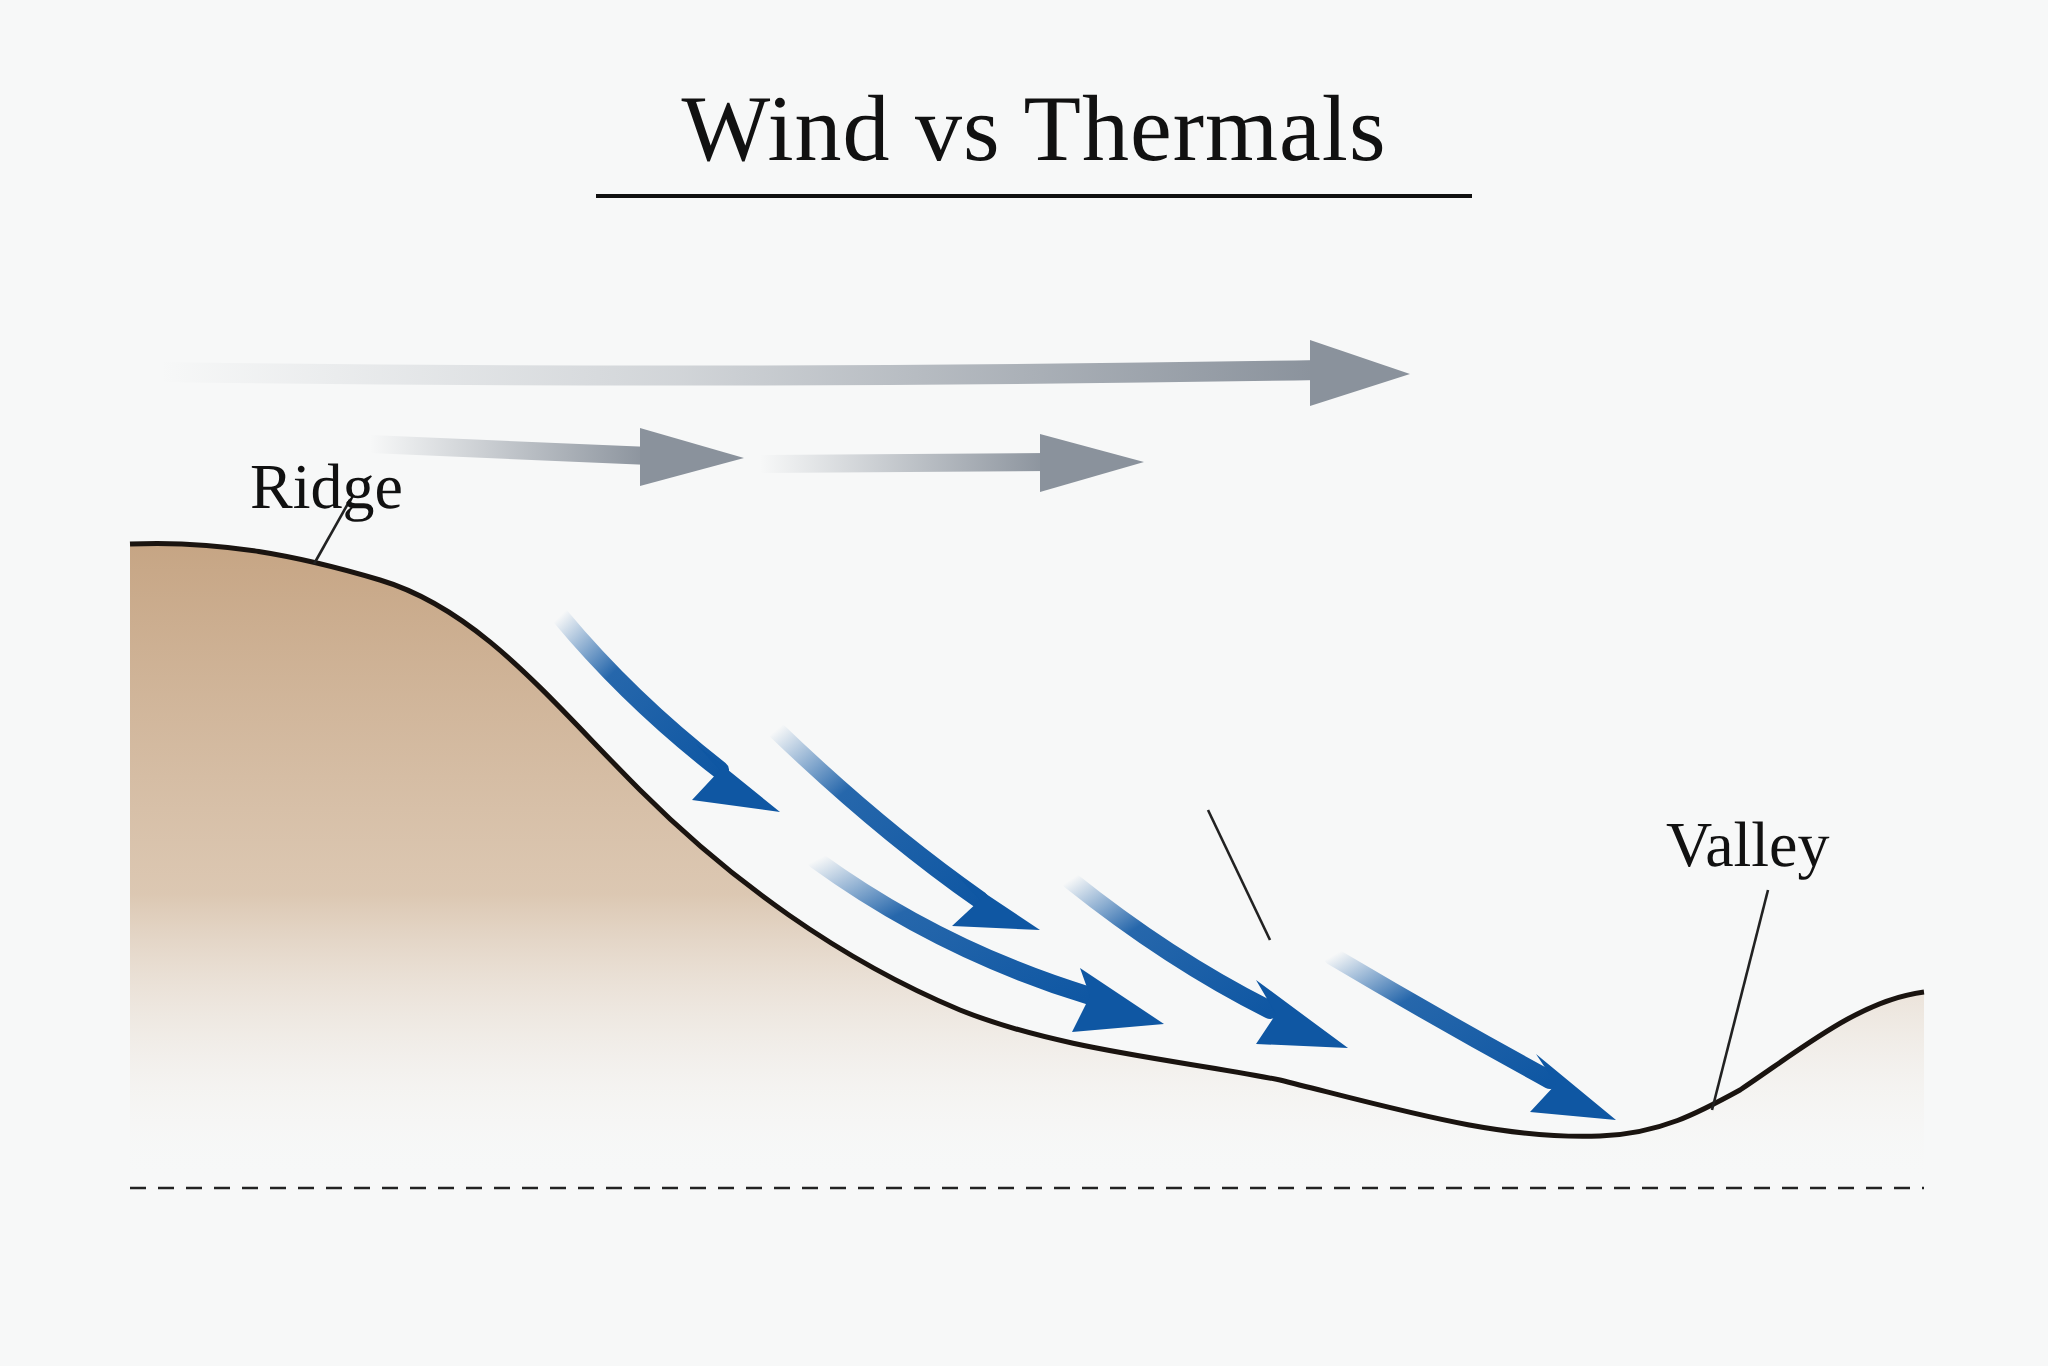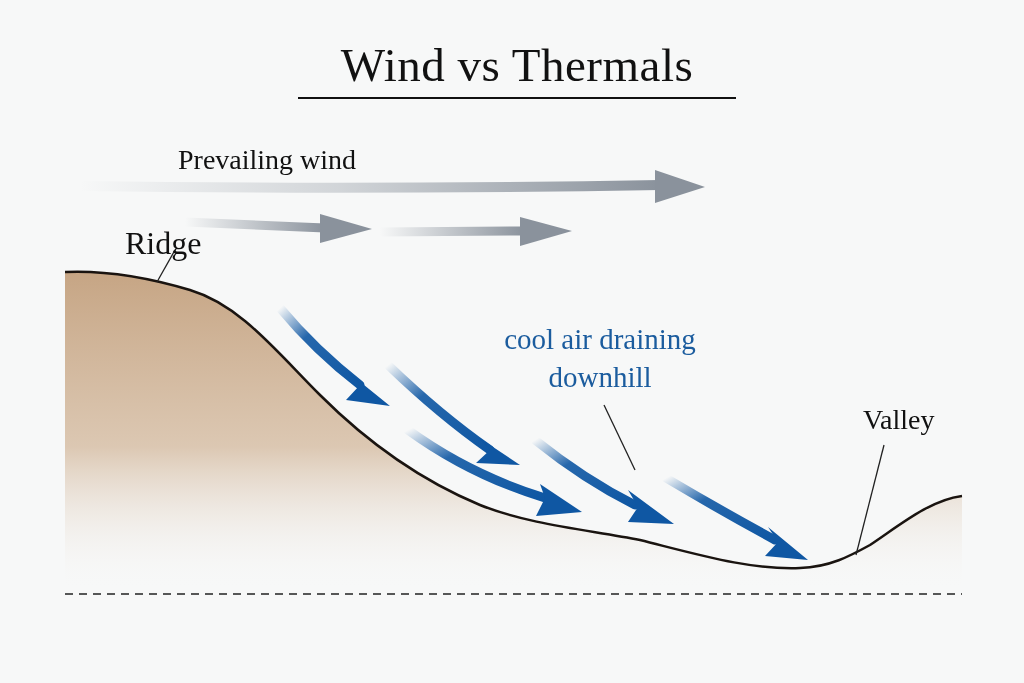--- a/index.html
+++ b/index.html
@@ -2,21 +2,21 @@
 <html><head>
 <meta charset="utf-8">
 <style>
   html, body { margin: 0; padding: 0; background: #f7f8f8; }
   #stage { position: relative; width: 1024px; height: 683px; background: #f7f8f8; overflow: hidden; }
   svg { position: absolute; left: 0; top: 0; }
   .lbl { position: absolute; font-family: "Liberation Serif", "DejaVu Serif", serif; color: #111; white-space: nowrap; }
   #title { left: 0; width: 1034px; top: 38px; text-align: center; font-size: 47px; letter-spacing: 0.5px; }
   #wind-label { left: 178px; top: 144px; font-size: 28px; }
   #ridge-label { left: 125px; top: 225px; font-size: 32px; }
-  #valley-label { left: 863px; top: 404px; font-size: 28px; }
+  #valley-label { left: 833px; top: 404px; font-size: 32px; }
   #cool-label { left: 470px; top: 320px; width: 260px; text-align: center; font-size: 29px; line-height: 38px; color: #1b5c9e; }
 </style>
 </head>
 <body>
 
 <div id="stage">
   <svg width="1024" height="683" viewBox="0 0 1024 683">
     <defs>
       <linearGradient id="terrainFade" x1="0" y1="0" x2="0" y2="1">
         <stop offset="0" stop-color="#c6a584" stop-opacity="1"></stop>
@@ -91,20 +91,15 @@
         <polygon points="628,490 674,524 628,522 638,507" fill="#0f57a3"></polygon>
       </g>
       <g>
         <path d="M666,478 Q720,510 775,540" fill="none" stroke="url(#coolGrad)" stroke-width="9" stroke-linecap="round"></path>
         <polygon points="768,527 808,560 765,556 778,542" fill="#0f57a3"></polygon>
       </g>
     </g>
   </svg>
 
   <div id="title" class="lbl">Wind vs Thermals</div>
-  <div id="wind-label" class="lbl">Prevailing wind</div>
   <div id="ridge-label" class="lbl">Ridge</div>
   <div id="valley-label" class="lbl">Valley</div>
-  <div id="cool-label" class="lbl">
-    <div>cool air draining</div>
-    <div>downhill</div>
-  </div>
 </div>
 
 </body></html>

